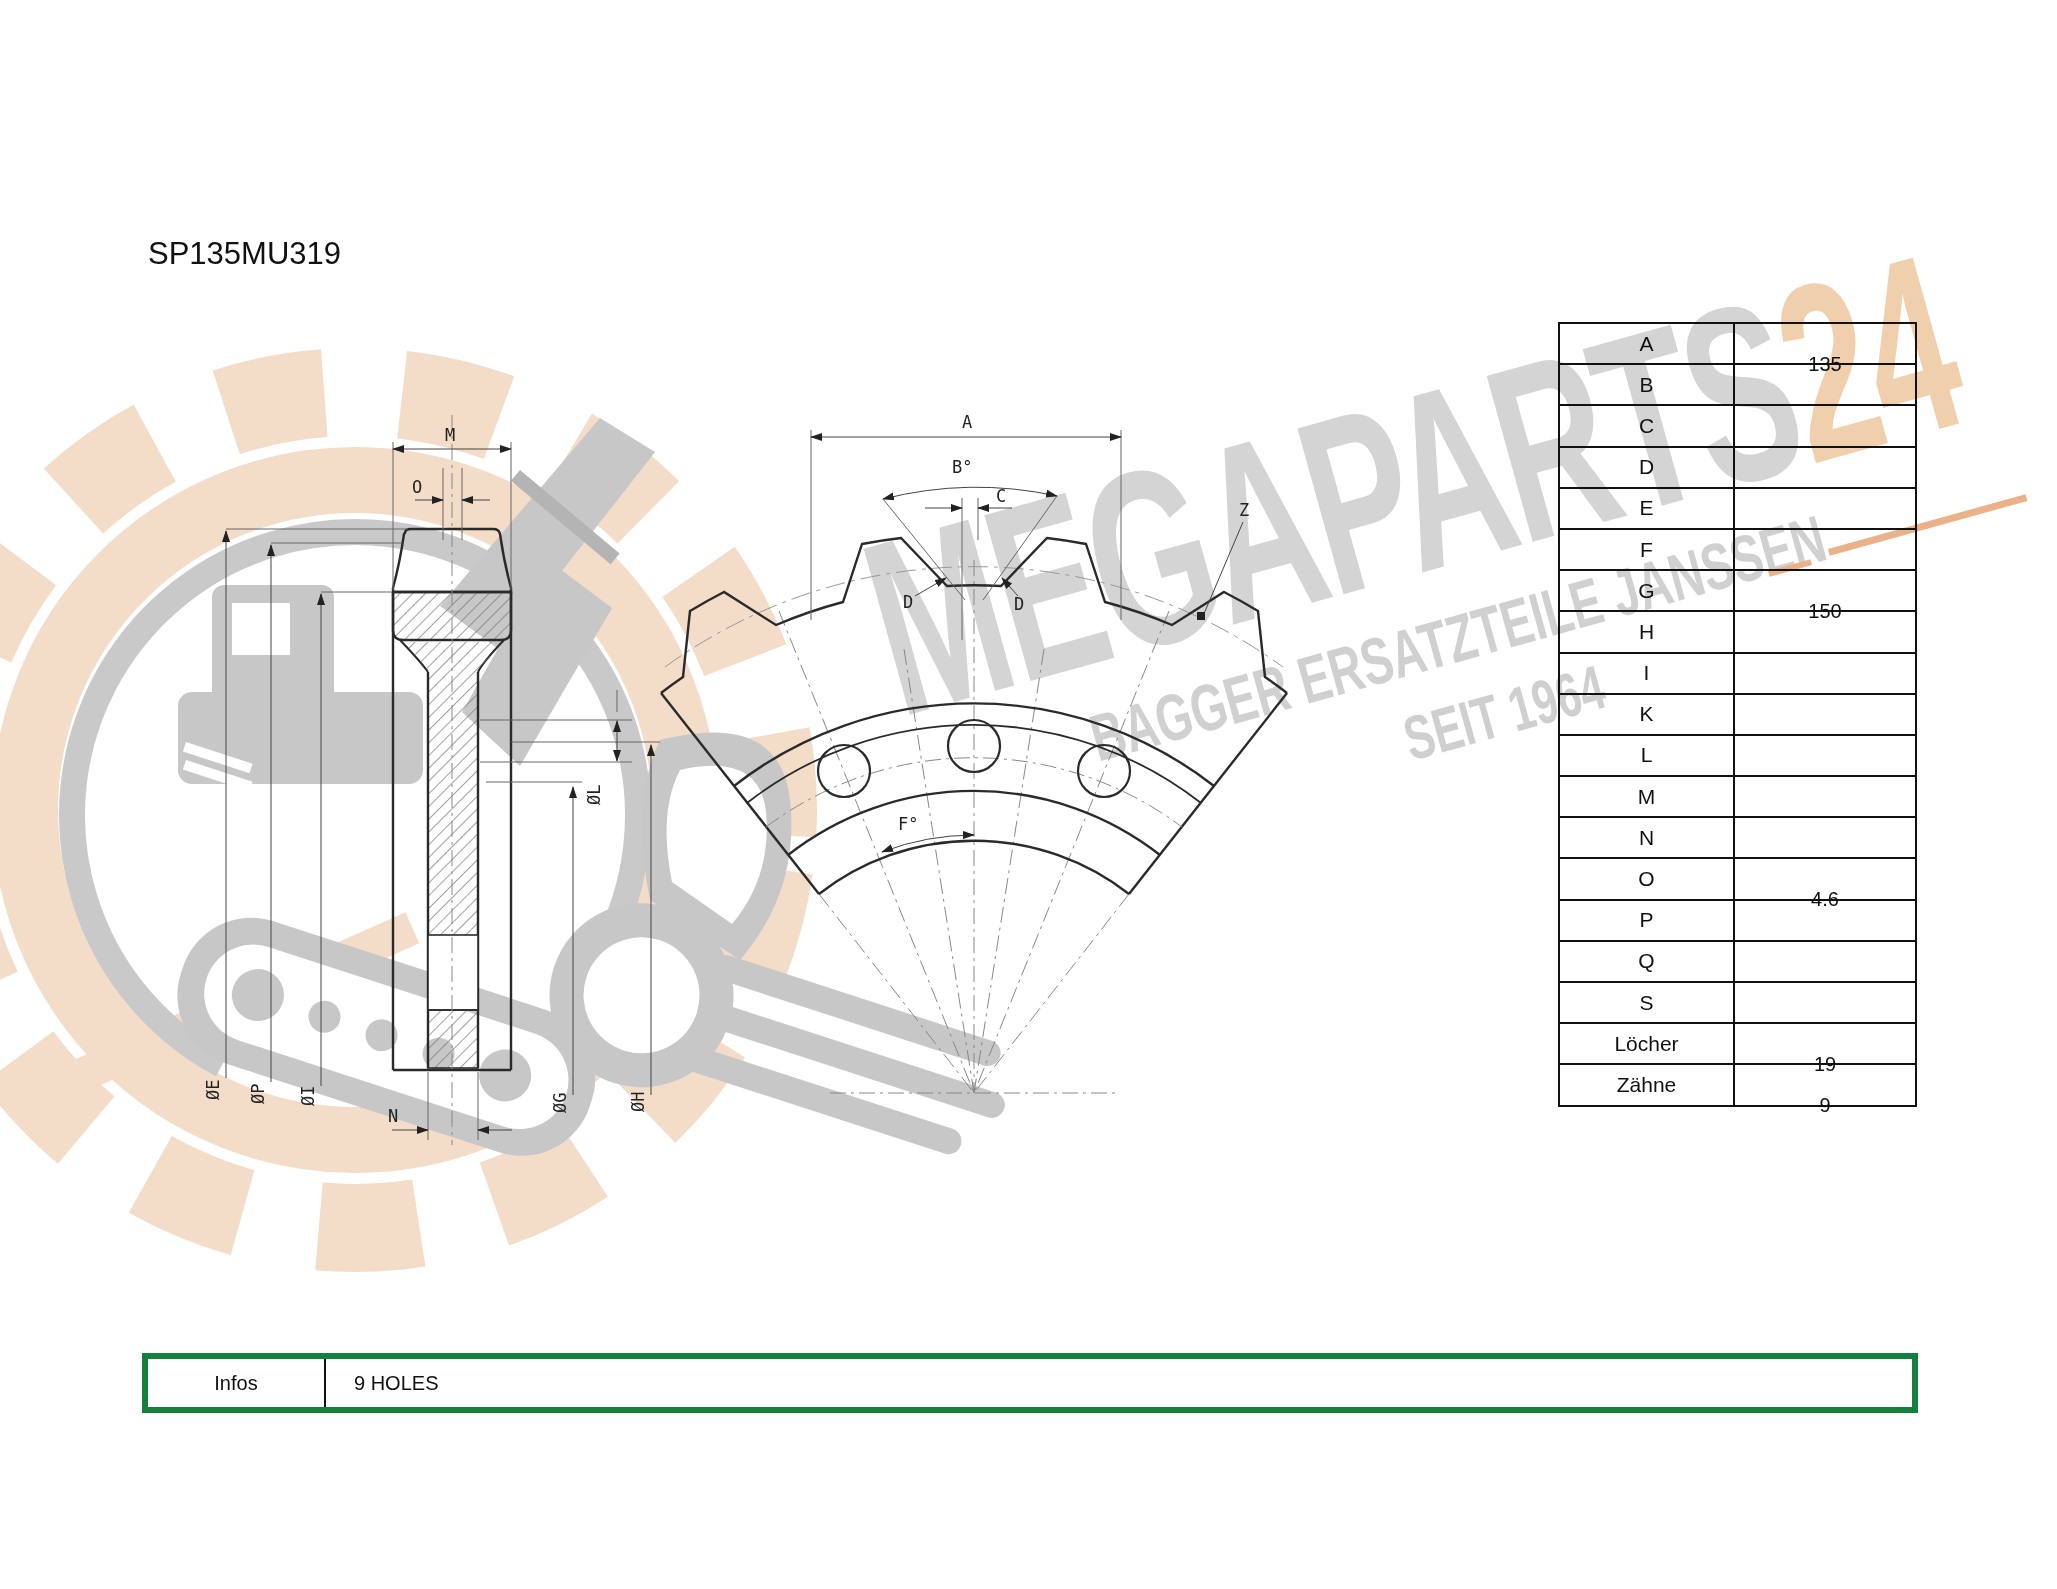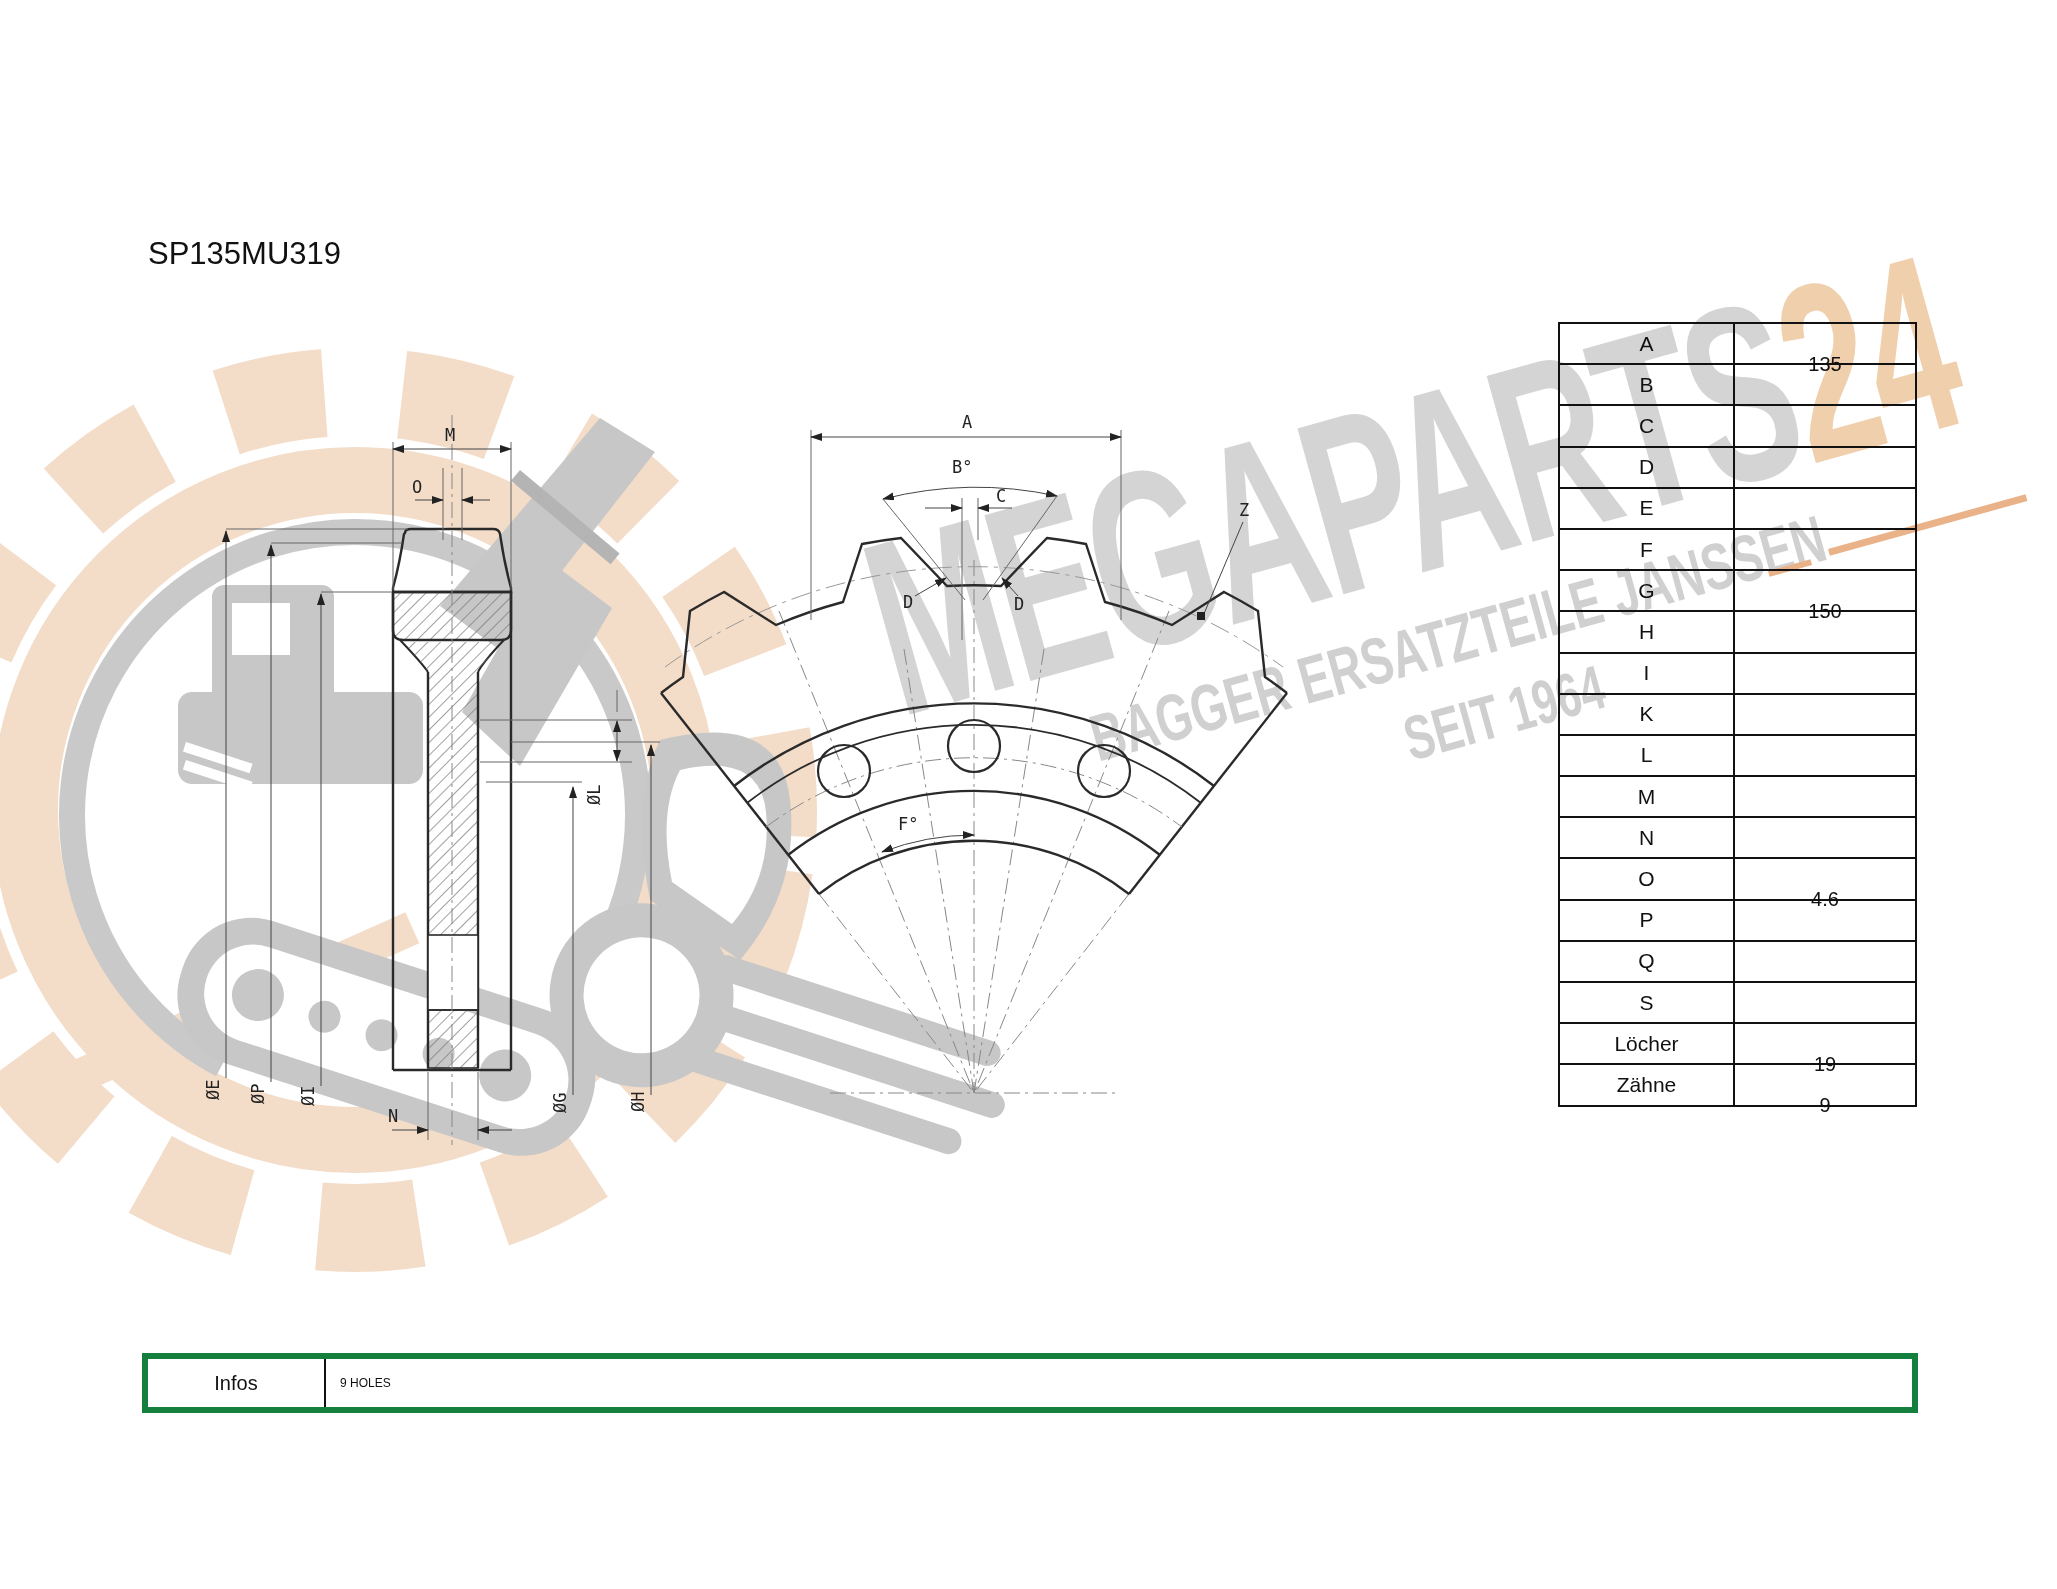--- a/index.html
+++ b/index.html
@@ -40,21 +40,21 @@
   }
   .spec-row .val{flex:1;display:flex;align-items:center;justify-content:center;font-size:20px;margin-top:40px;}
   .info-bar{
     position:absolute;left:142px;top:1353px;width:1764px;height:48px;z-index:3;
     border:6px solid #15803d;display:flex;background:transparent;
   }
   .info-label{
     width:176px;border-right:2px solid #111;display:flex;align-items:center;
     justify-content:center;font-size:20px;
   }
-  .info-value{flex:1;display:flex;align-items:center;padding-left:14px;font-size:12px;}
+  .info-value{flex:1;display:flex;align-items:center;padding-left:28px;font-size:20px;}
   svg{position:absolute;left:0;top:0;}
   #logo-svg{z-index:0;}
   #drawing-svg{z-index:2;}
   .dimtxt{font-family:"DejaVu Sans Mono", monospace;font-size:17px;fill:#222;}
 </style>
 </head>
 <body>
 
 <svg id="logo-svg" width="2057" height="1589" viewBox="0 0 2057 1589">
   <g>

